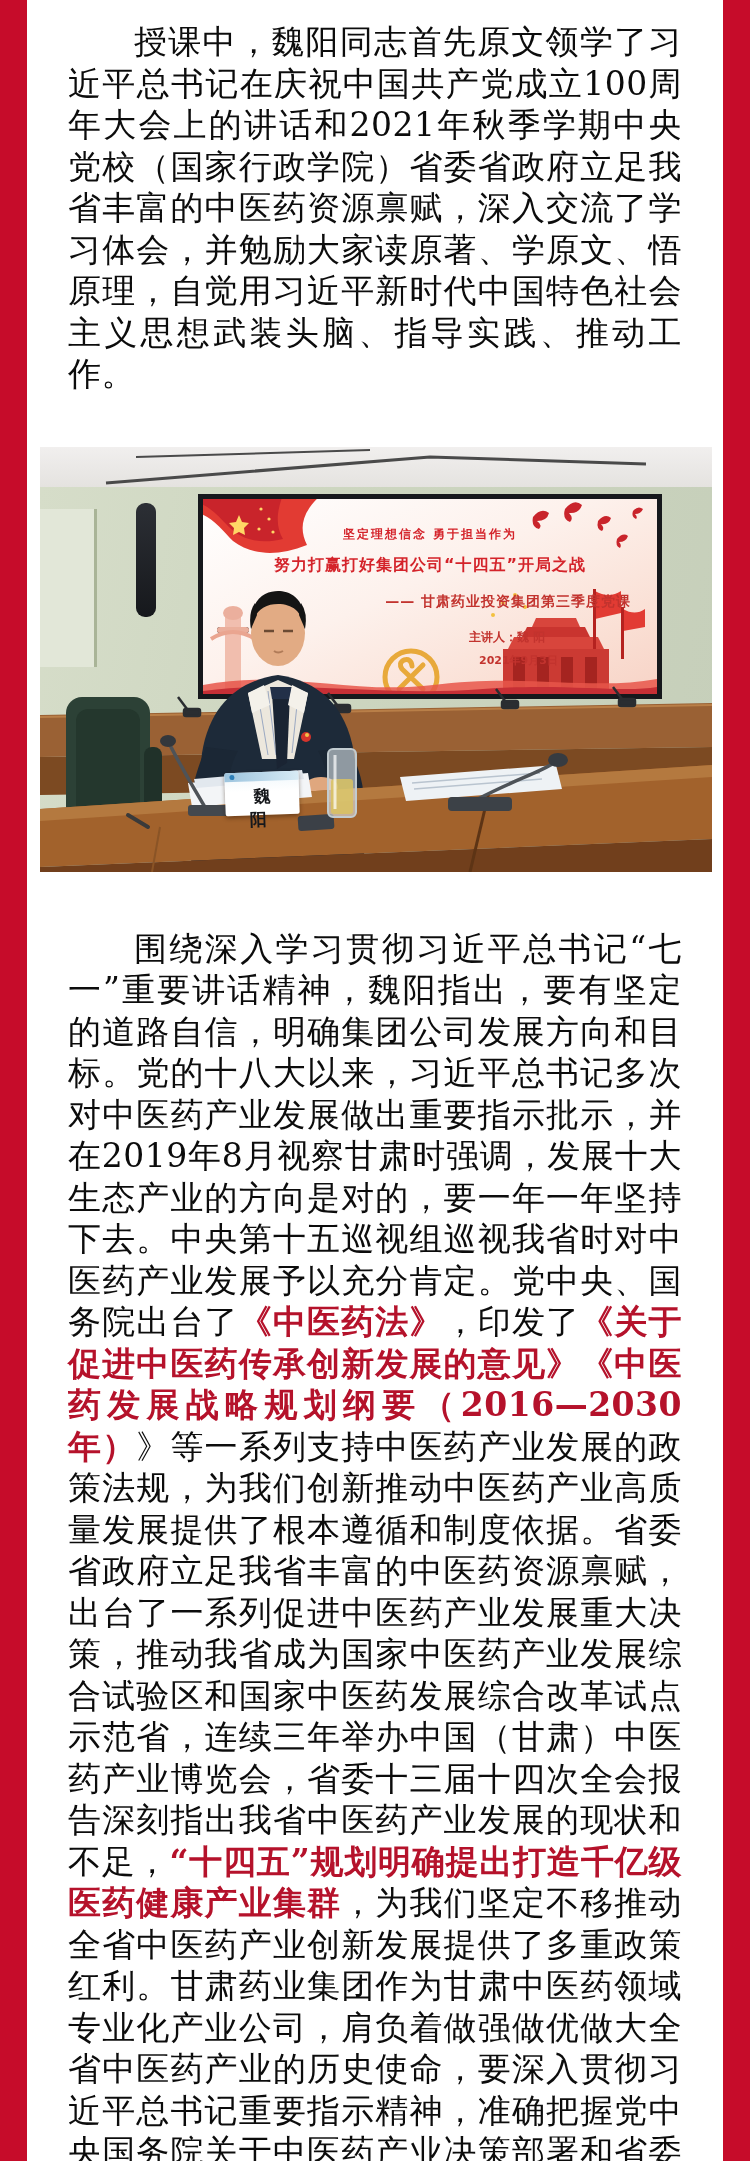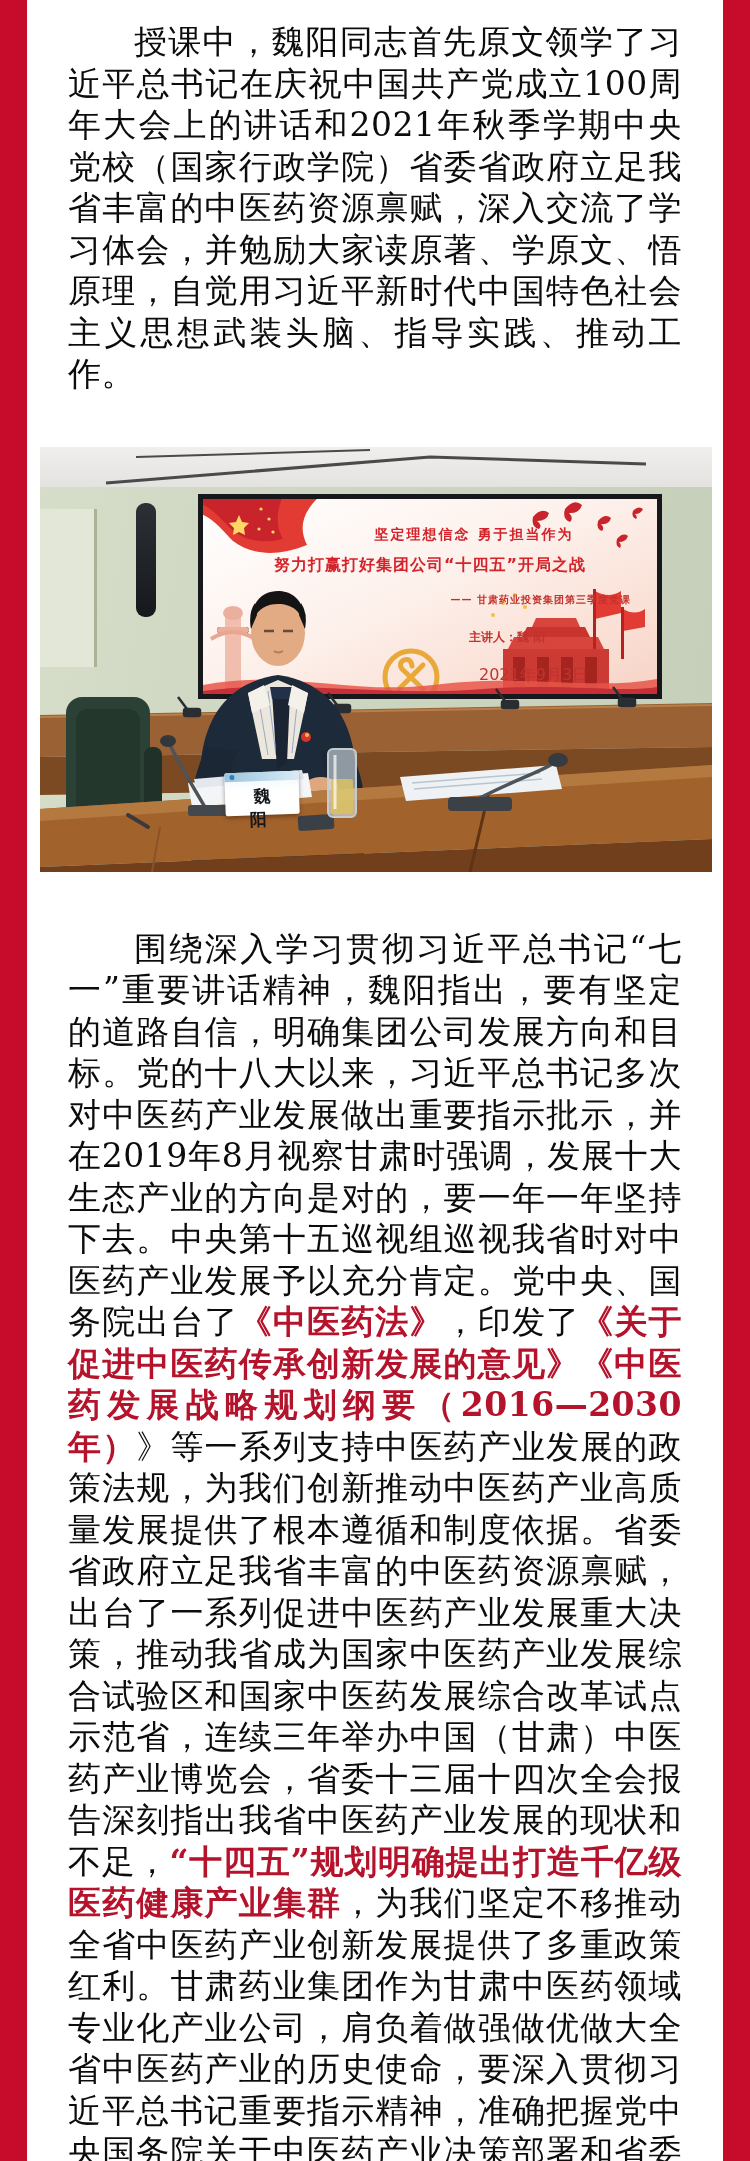--- a/index.html
+++ b/index.html
@@ -38,29 +38,29 @@
     position:absolute;left:158px;top:47px;width:464px;height:205px;
     background:#16181c;padding:5px;box-sizing:border-box;
   }
   .slide{
     position:relative;width:454px;height:195px;overflow:hidden;
     background:linear-gradient(155deg,#ffffff 0%,#fdf1ec 45%,#fadfd4 80%,#f7d3c6 100%);
     font-family:"DejaVu Sans","Liberation Sans",sans-serif;
   }
   .slide .deco{position:absolute;left:0;top:0;}
   .sl-t1{position:absolute;left:0;top:27px;width:100%;text-align:center;
-    color:#d4232a;font-weight:bold;font-size:14px;letter-spacing:2px;padding-left:44px;}
+    color:#d4232a;font-weight:bold;font-size:12px;letter-spacing:2px;}
   .sl-t2{position:absolute;left:0;top:56px;width:100%;text-align:center;
     color:#d4232a;font-weight:bold;font-size:16px;letter-spacing:1px;}
   .sl-sub{position:absolute;right:26px;top:94px;
-    color:#c2332e;font-weight:bold;font-size:10px;letter-spacing:1px;}
+    color:#c2332e;font-weight:bold;font-size:14px;letter-spacing:1px;}
   .sl-speaker{position:absolute;left:266px;top:130px;
     color:#c2332e;font-weight:bold;font-size:12px;}
-  .sl-date{position:absolute;left:276px;top:166px;
-    color:#c2332e;font-weight:normal;font-size:16px;}
+  .sl-date{position:absolute;left:276px;top:154px;
+    color:#c2332e;font-weight:bold;font-size:11px;}
   .room-svg{position:absolute;left:0;top:0;z-index:3;}
   .name-card{
     position:absolute;left:185px;top:325px;width:74px;height:43px;z-index:4;
     background:linear-gradient(#eef6fb 0%,#ffffff 45%);
     border-radius:2px;transform:rotate(-2deg);
     box-shadow:0 2px 4px rgba(40,20,5,.45);
     text-align:center;
   }
   .name-card .card-top{position:absolute;left:0;top:0;width:100%;height:9px;
     background:linear-gradient(90deg,#9cc4de,#d8ebf5);border-radius:2px 2px 0 0;}

